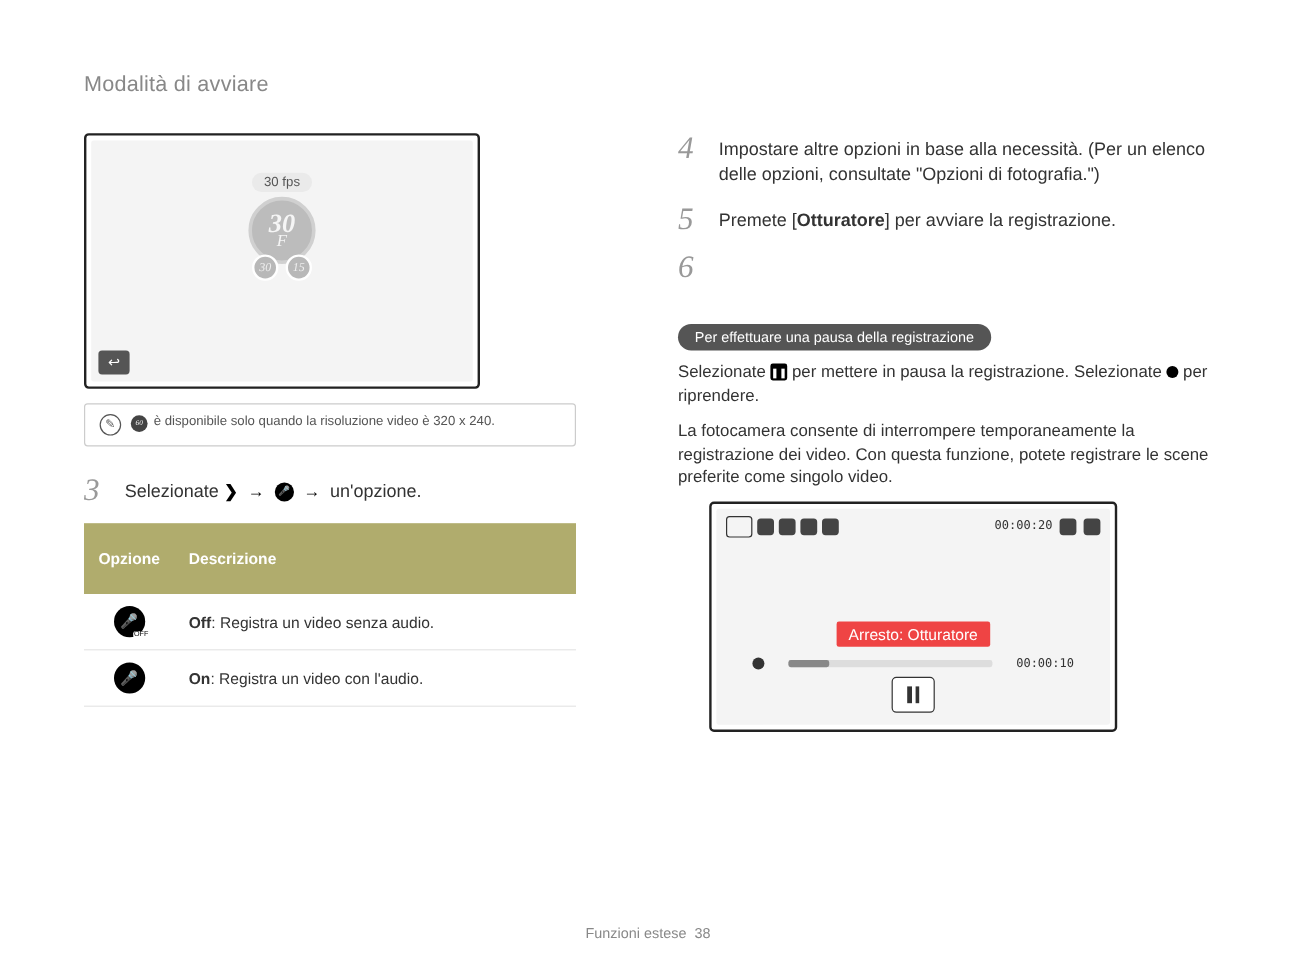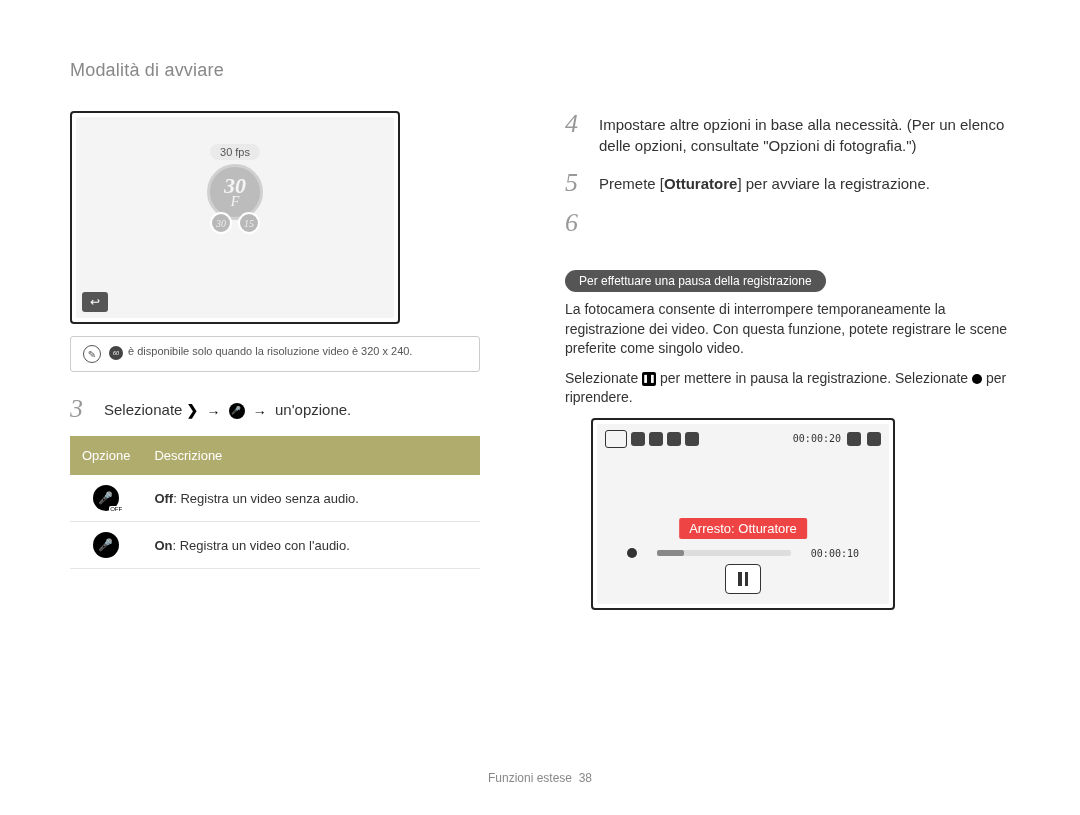--- a/index.html
+++ b/index.html
@@ -150,23 +150,23 @@
   }
   
   .opt-table {
     width: 410px;
     border-collapse: collapse;
     font-size: 13px;
   }
   .opt-table thead th {
     background: #b0ac6d;
     color: #fff;
-    font-weight: normal;
+    font-weight: bold;
     text-align: left;
-    padding: 12px 12px;
+    padding: 22px 12px;
   }
   .opt-table thead th:first-child { width: 70px; }
   .opt-table tbody td {
     padding: 10px 12px;
     border-bottom: 1px solid #e5e5e5;
     vertical-align: middle;
   }
   .opt-table tbody td:first-child { text-align: center; }
   .opt-icon-circle {
     width: 26px; height: 26px; border-radius: 50%;
@@ -196,21 +196,21 @@
     display:inline-flex; align-items:center; justify-content:center;
     width:14px; height:14px; background:#000; color:#fff;
     font-size:8px; vertical-align:middle; border-radius:2px;
   }
   .rec-icon-inline {
     display:inline-block; width:10px; height:10px; background:#000;
     border-radius:50%; vertical-align:middle;
   }
   
   .lcd2-frame {
-    width: 304px;
+    width: 340px;
     border: 2px solid #222;
     border-radius: 4px;
     padding: 4px;
     margin-left: 26px;
     margin-top: 4px;
   }
   .lcd2-inner {
     width:100%; height:180px; background:#f4f4f4;
     position:relative; border-radius:2px; overflow:hidden;
   }
@@ -337,30 +337,30 @@
         <span>Premete [</span><b>Otturatore</b><span>] per avviare la registrazione.</span>
       </div>
     </div>
 
     <div class="step">
       <div class="step-num">6</div>
     </div>
 
     <div class="section-pill">Per effettuare una pausa della registrazione</div>
 
-    <div class="para">La fotocamera consente di interrompere temporaneamente la registrazione dei video. Con questa funzione, potete registrare le scene preferite come singolo video.</div>
-
     <div class="para">
       <span>Selezionate </span>
       <span class="pause-icon-inline">❚❚</span>
       <span> per mettere in pausa la registrazione. Selezionate </span>
       <span class="rec-icon-inline"></span>
       <span> per riprendere.</span>
     </div>
 
+    <div class="para">La fotocamera consente di interrompere temporaneamente la registrazione dei video. Con questa funzione, potete registrare le scene preferite come singolo video.</div>
+
     <div class="lcd2-frame">
       <div class="lcd2-inner">
         <div class="lcd2-top">
           <div class="lcd2-top-left">
             <span class="movie-icon"></span>
             <span class="sq"></span>
             <span class="sq"></span>
             <span class="sq"></span>
             <span class="sq"></span>
           </div>

